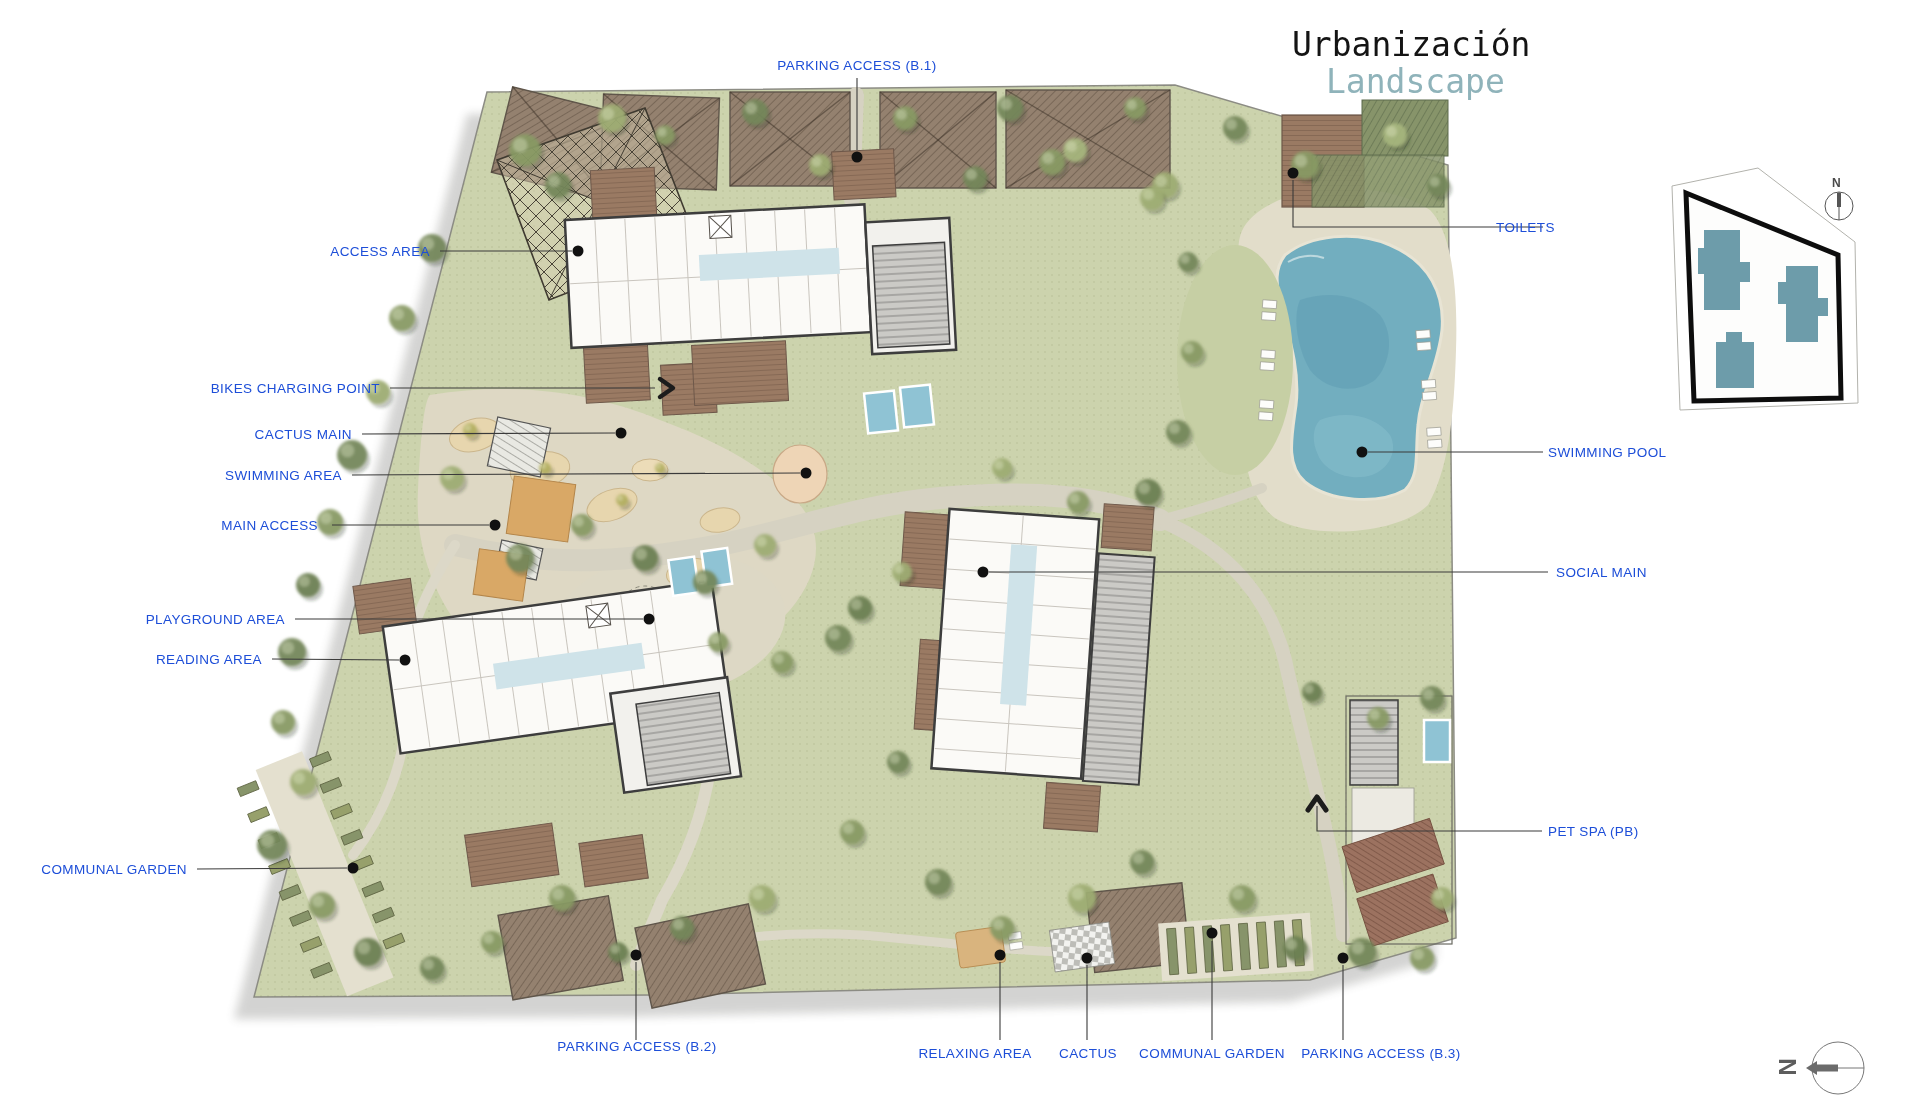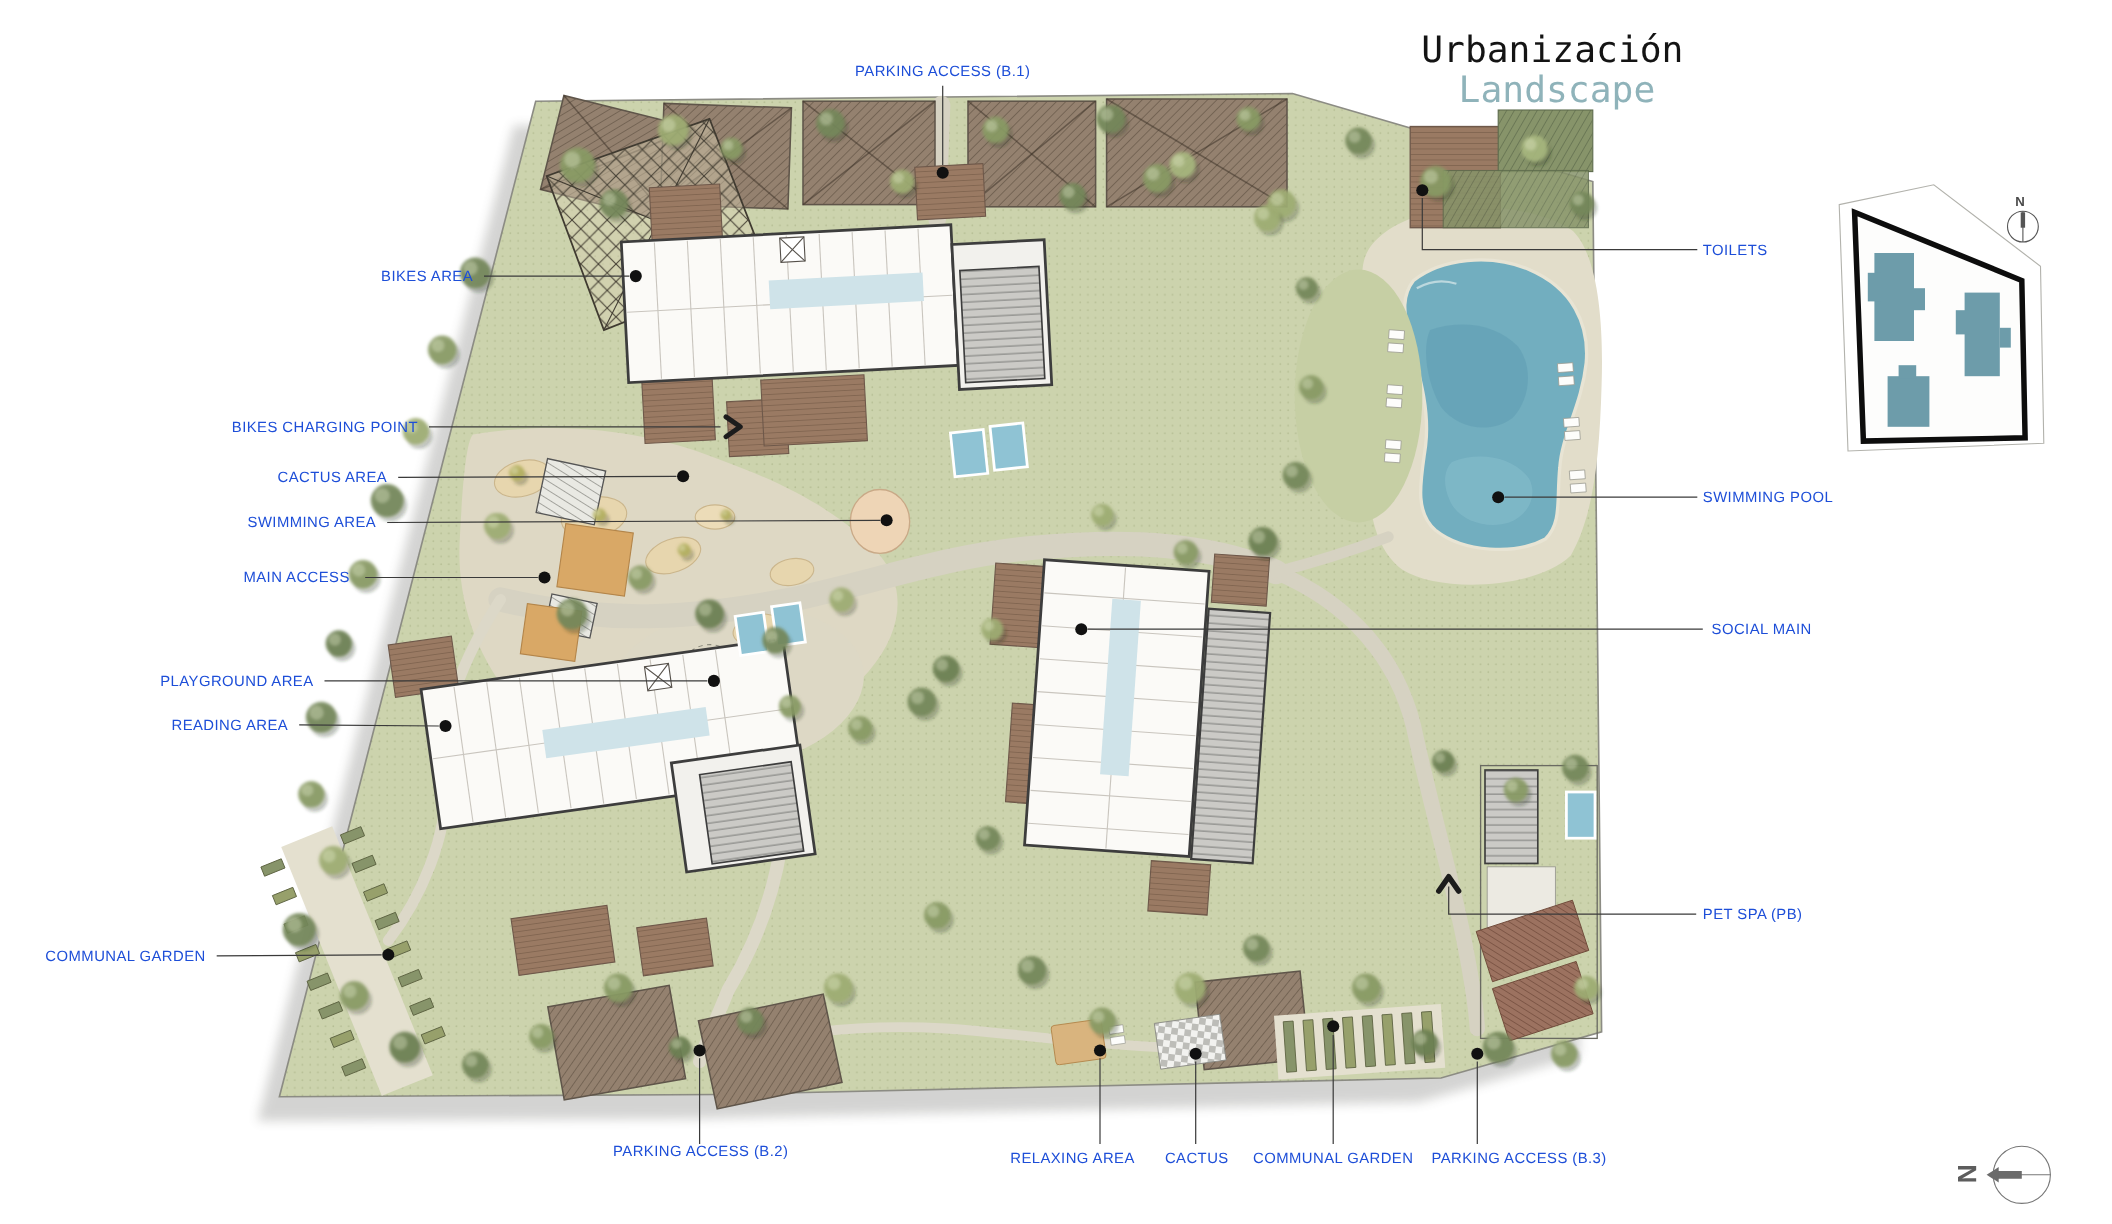--- a/index.html
+++ b/index.html
@@ -624,34 +624,34 @@
     <polygon points="1806,1068 1817,1061 1817,1075" fill="#6b6b6b"></polygon>
   </g>
 </svg>
 
 <div id="title">
   <div class="t1">Urbanización</div>
   <div class="t2">Landscape</div>
 </div>
 
 <div class="lbl c" style="left:857px;top:65px">PARKING ACCESS (B.1)</div>
-<div class="lbl r" style="left:430px;top:251px">BIKES AREA</div>
+<div class="lbl r" style="left:430px;top:251px">ACCESS AREA</div>
 <div class="lbl r" style="left:380px;top:388px">BIKES CHARGING POINT</div>
-<div class="lbl r" style="left:352px;top:434px">CACTUS AREA</div>
+<div class="lbl r" style="left:352px;top:434px">CACTUS MAIN</div>
 <div class="lbl r" style="left:342px;top:475px">SWIMMING AREA</div>
 <div class="lbl r" style="left:318px;top:525px">MAIN ACCESS</div>
 <div class="lbl r" style="left:285px;top:619px">PLAYGROUND AREA</div>
 <div class="lbl r" style="left:262px;top:659px">READING AREA</div>
 <div class="lbl r" style="left:187px;top:869px">COMMUNAL GARDEN</div>
 <div class="lbl c" style="left:637px;top:1046px">PARKING ACCESS (B.2)</div>
 <div class="lbl c" style="left:975px;top:1053px">RELAXING AREA</div>
 <div class="lbl c" style="left:1088px;top:1053px">CACTUS</div>
 <div class="lbl c" style="left:1212px;top:1053px">COMMUNAL GARDEN</div>
 <div class="lbl c" style="left:1381px;top:1053px">PARKING ACCESS (B.3)</div>
-<div class="lbl" style="left:1548px;top:227px">TOILETS</div>
+<div class="lbl" style="left:1496px;top:227px">TOILETS</div>
 <div class="lbl" style="left:1548px;top:452px">SWIMMING POOL</div>
 <div class="lbl" style="left:1556px;top:572px">SOCIAL MAIN</div>
 <div class="lbl" style="left:1548px;top:831px">PET SPA (PB)</div>
 
 <div class="nletter" id="keymap-n">N</div>
 <div class="nletter" id="compass-n">N</div>
 
 </div>
 
 </body></html>

